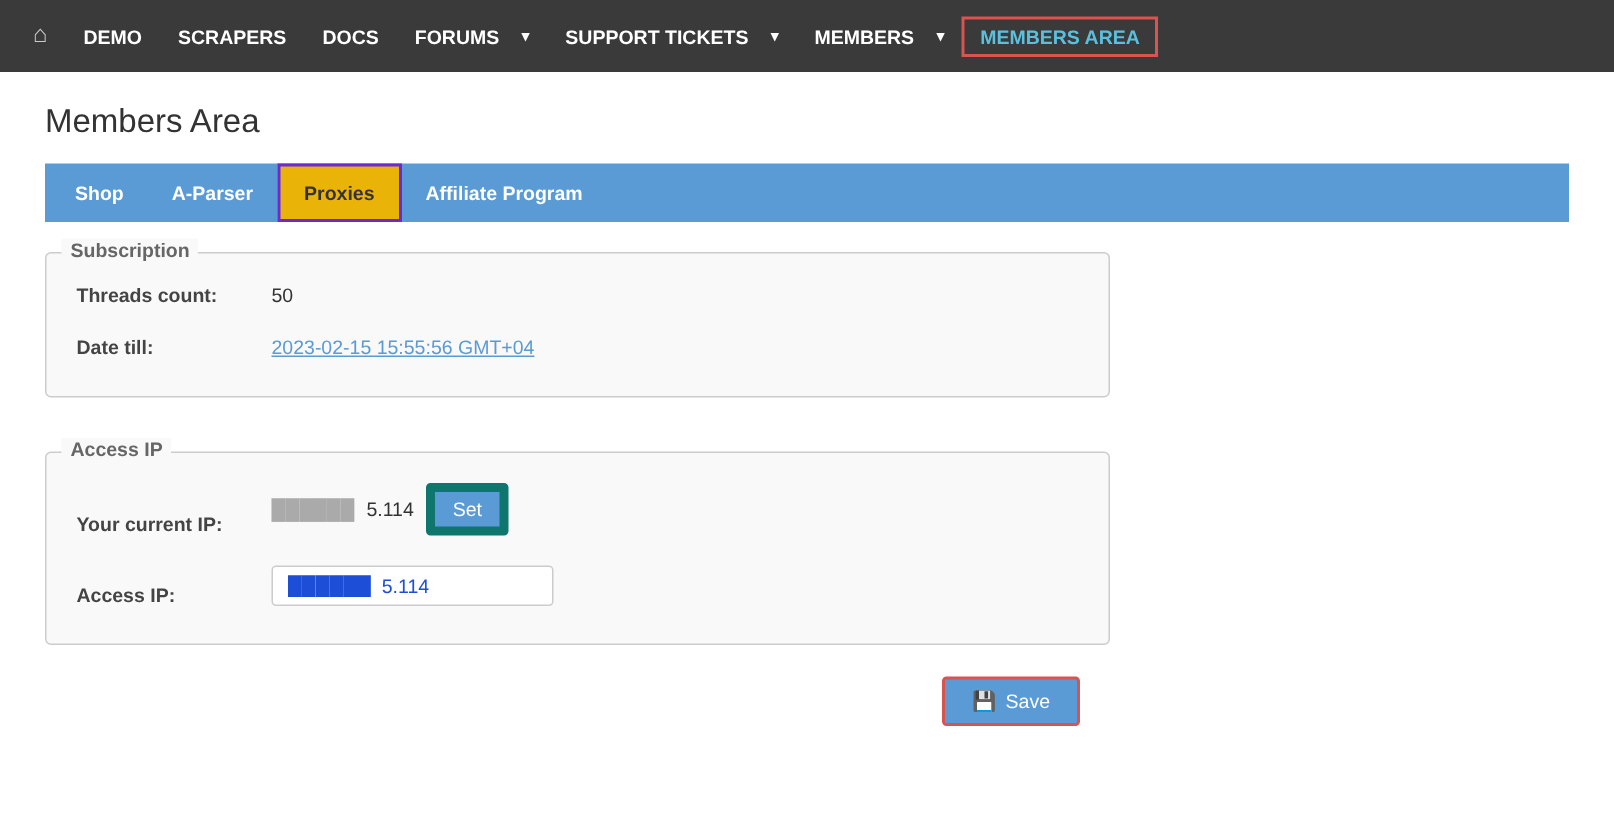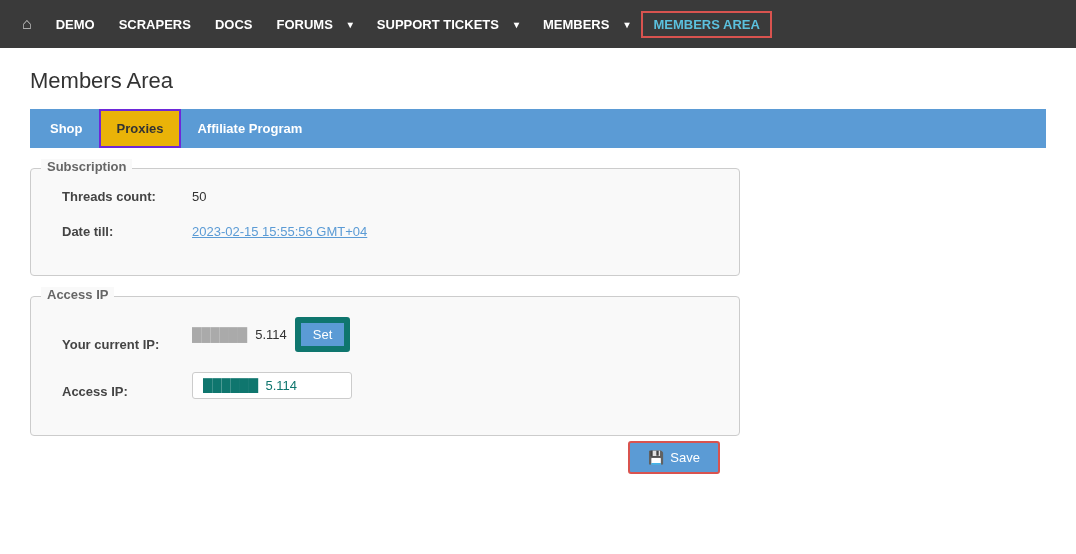--- a/index.html
+++ b/index.html
@@ -117,22 +117,22 @@
       cursor: pointer;
       font-size: 13px;
       border-radius: 3px;
     }
 
     .input-ip {
       border: 1px solid #ccc;
       border-radius: 3px;
       padding: 5px 10px;
       font-size: 13px;
-      color: #0f766e;
-      width: 160px;
+      color: #1d4ed8;
+      width: 188px;
     }
 
     .save-row {
       display: flex;
       justify-content: flex-end;
       padding: 5px 20px 15px 20px;
       max-width: 710px;
     }
     .btn-save {
       background: #5b9bd5;
@@ -143,24 +143,24 @@
       font-size: 13px;
       border-radius: 3px;
       display: inline-flex;
       align-items: center;
       gap: 6px;
     }
 
     .fieldset-wrapper {
       border: 1px solid #ccc;
       border-radius: 4px;
-      margin-bottom: 0;
+      margin-bottom: 16px;
       background: #f9f9f9;
       max-width: 710px;
-      padding: 11px;
+      padding: 0;
       position: relative;
       padding-top: 10px;
     }
     .fieldset-title {
       position: absolute;
       top: -10px;
       left: 10px;
       background: #f9f9f9;
       padding: 0 6px;
       font-size: 13px;
@@ -190,20 +190,21 @@
   </a>
   <a class="nav-item nav-item-active">MEMBERS AREA</a>
 </nav>
 
 <div class="main-content">
 
   <h1 class="page-title">Members Area</h1>
 
   <div class="tabs-bar">
     <div class="tab-item">Shop</div>
+    <div class="tab-item">A-Parser</div>
     <div class="tab-item tab-active">Proxies</div>
     <div class="tab-item">Affiliate Program</div>
   </div>
 
   <div class="fieldset-wrapper">
     <span class="fieldset-title">Subscription</span>
     <div class="section-content">
       <div class="field-row">
         <span class="field-label">Threads count:</span>
         <span class="field-value">50</span>

